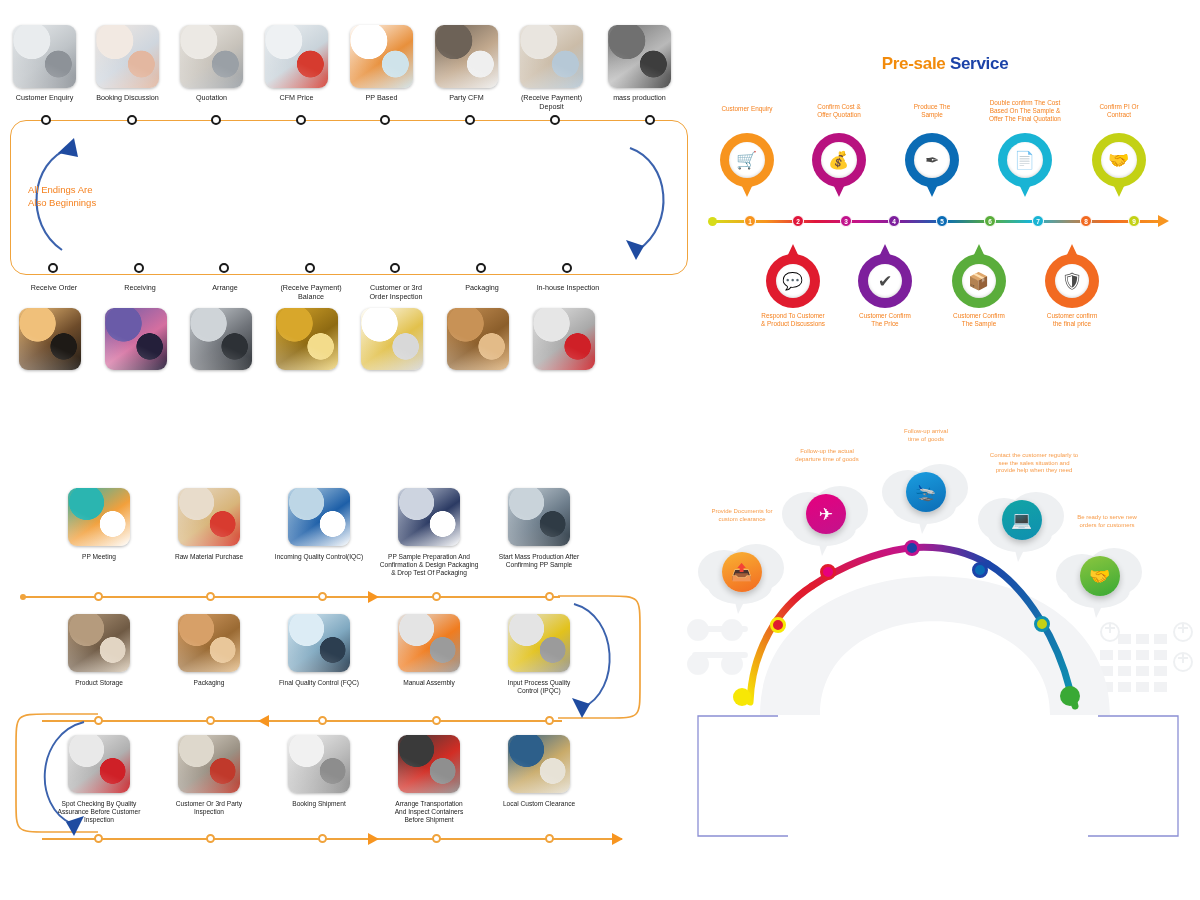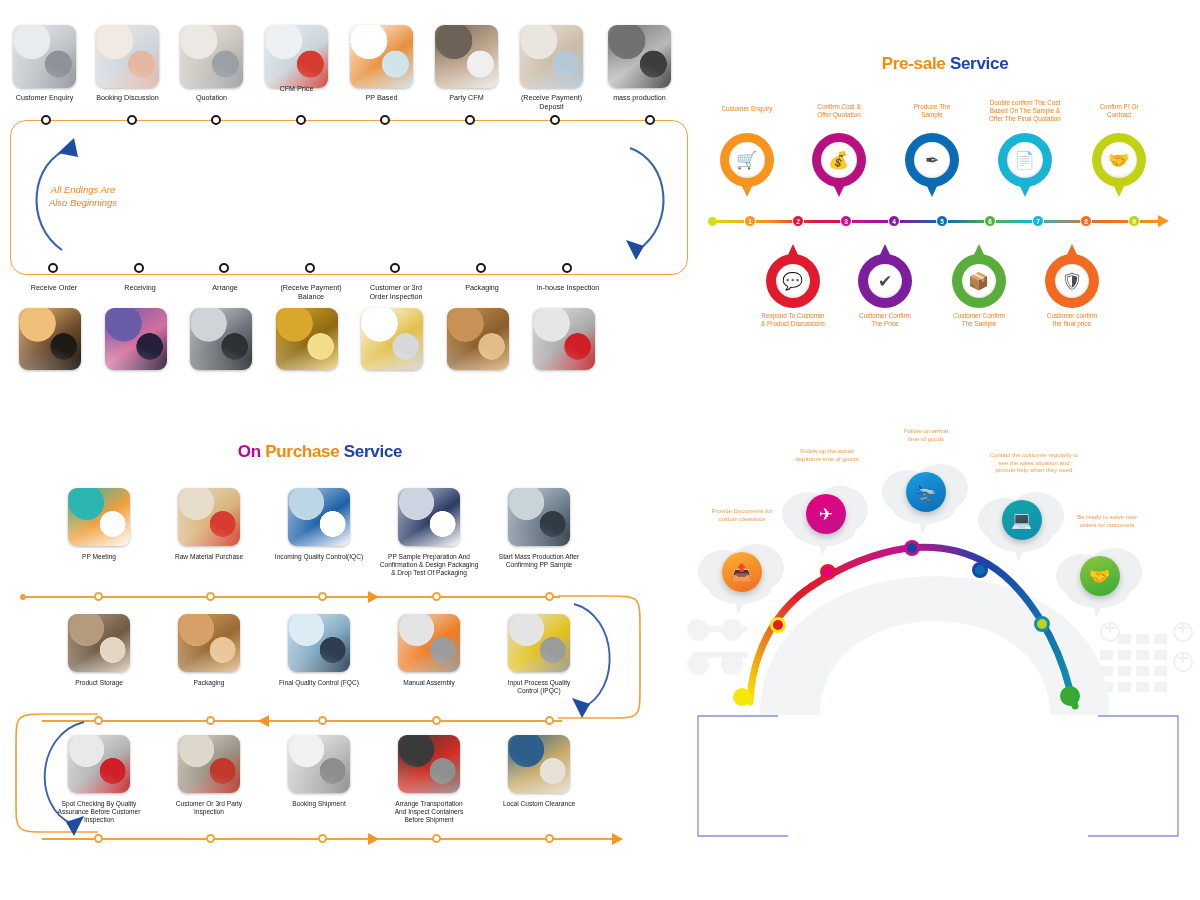--- a/index.html
+++ b/index.html
@@ -99,21 +99,21 @@
       <div class="thumb" style="width: 63px; height: 63px; position: absolute; left: 608px; top: 25px;">
         <div class="tg" style="background: radial-gradient(circle at 30% 25%, rgb(112, 112, 112) 0%, rgb(112, 112, 112) 28%, transparent 29%), radial-gradient(circle at 72% 62%, rgb(61, 61, 61) 0%, rgb(61, 61, 61) 22%, transparent 23%), linear-gradient(145deg, rgb(112, 112, 112) 0%, rgb(185, 185, 185) 55%, rgb(61, 61, 61) 100%);"></div>
         <div class="tg" style="background: linear-gradient(25deg, rgba(255, 255, 255, 0.35) 0%, rgba(255, 255, 255, 0) 45%);"></div>
       </div>
     </div>
 
   <div id="of-top-labels">
       <div class="cap" style="position: absolute; left: 1px; top: 93px; width: 87px; white-space: pre-line;">Customer Enquiry</div>
       <div class="cap" style="position: absolute; left: 84px; top: 93px; width: 87px; white-space: pre-line;">Booking Discussion</div>
       <div class="cap" style="position: absolute; left: 168px; top: 93px; width: 87px; white-space: pre-line;">Quotation</div>
-      <div class="cap" style="position: absolute; left: 253px; top: 84px; width: 87px; white-space: pre-line;">CFM Price</div>
+      <div class="cap" style="position: absolute; left: 253px; top: 93px; width: 87px; white-space: pre-line;">CFM Price</div>
       <div class="cap" style="position: absolute; left: 338px; top: 93px; width: 87px; white-space: pre-line;">PP Based</div>
       <div class="cap" style="position: absolute; left: 423px; top: 93px; width: 87px; white-space: pre-line;">Party CFM</div>
       <div class="cap" style="position: absolute; left: 508px; top: 93px; width: 87px; white-space: pre-line;">(Receive Payment)
 Deposit</div>
       <div class="cap" style="position: absolute; left: 596px; top: 93px; width: 87px; white-space: pre-line;">mass production</div>
     </div>
 
   <div class="track" style="left:10px;top:120px;width:676px;height:153px;"></div>
 
   <div id="of-top-nodes">
@@ -138,22 +138,22 @@
 
   <svg style="position:absolute;left:12px;top:128px;" width="80" height="140" viewBox="0 0 80 140">
     <path d="M58 20 C18 34 12 96 50 122" fill="none" stroke="#3b62ad" stroke-width="2.1"></path>
     <polygon points="62,10 46,25 66,29" fill="#1f4ba0"></polygon>
   </svg>
   <svg style="position:absolute;left:608px;top:128px;" width="80" height="140" viewBox="0 0 80 140">
     <path d="M22 20 C62 34 68 96 30 122" fill="none" stroke="#3b62ad" stroke-width="2.1"></path>
     <polygon points="18,112 36,118 28,132" fill="#1f4ba0"></polygon>
   </svg>
 
-  <div class="cap" style="position:absolute;left:28px;top:183px;width:110px;text-align:center;
-              font-size:9.5px;line-height:13px;color:#f58220;white-space:pre-line;font-style:italic;">All Endings Are
+  <div class="cap" style="position:absolute;left:28px;top:183px;width:110px;text-align:left;
+              font-size:9.5px;line-height:13px;color:#f58220;white-space:pre-line;">All Endings Are
 Also Beginnings</div>
 
   <div id="of-bot-labels">
       <div class="cap" style="position: absolute; left: 8px; top: 283px; width: 92px; white-space: pre-line;">Receive Order</div>
       <div class="cap" style="position: absolute; left: 94px; top: 283px; width: 92px; white-space: pre-line;">Receiving</div>
       <div class="cap" style="position: absolute; left: 179px; top: 283px; width: 92px; white-space: pre-line;">Arrange</div>
       <div class="cap" style="position: absolute; left: 265px; top: 283px; width: 92px; white-space: pre-line;">(Receive Payment)
 Balance</div>
       <div class="cap" style="position: absolute; left: 350px; top: 283px; width: 92px; white-space: pre-line;">Customer or 3rd
 Order Inspection</div>
@@ -294,23 +294,20 @@
           <span class="glyph">🛡</span>
         </div>
       </div>
       <div class="pslab" style="left: 327px; top: 312px; width: 110px; white-space: pre-line;">Customer confirm
 the final price</div>
     </div>
 </div>
 
 <div class="panel" style="left:0;top:430px;width:660px;height:470px;">
 
-  <div class="title" style="position:absolute;left:0;top:12px;width:640px;text-align:center;font-size:17px;">
-    <span class="t-c">On </span><span class="t-a">Purchase </span><span class="t-b">Service</span>
-  </div>
 
   <div id="op-r1">
       <div class="thumb" style="width: 62px; height: 58px; position: absolute; left: 68px; top: 58px;">
         <div class="tg" style="background: radial-gradient(circle at 30% 25%, rgb(43, 181, 176) 0%, rgb(43, 181, 176) 28%, transparent 29%), radial-gradient(circle at 72% 62%, rgb(255, 255, 255) 0%, rgb(255, 255, 255) 22%, transparent 23%), linear-gradient(145deg, rgb(43, 181, 176) 0%, rgb(242, 160, 60) 55%, rgb(255, 255, 255) 100%);"></div>
         <div class="tg" style="background: linear-gradient(25deg, rgba(255, 255, 255, 0.35) 0%, rgba(255, 255, 255, 0) 45%);"></div>
       </div>
       <div class="cap sm" style="position: absolute; left: 43px; top: 123px; width: 112px; white-space: pre-line;">PP Meeting</div>
       <div class="thumb" style="width: 62px; height: 58px; position: absolute; left: 178px; top: 58px;">
         <div class="tg" style="background: radial-gradient(circle at 30% 25%, rgb(232, 220, 203) 0%, rgb(232, 220, 203) 28%, transparent 29%), radial-gradient(circle at 72% 62%, rgb(216, 59, 47) 0%, rgb(216, 59, 47) 22%, transparent 23%), linear-gradient(145deg, rgb(232, 220, 203) 0%, rgb(216, 181, 122) 55%, rgb(216, 59, 47) 100%);"></div>
         <div class="tg" style="background: linear-gradient(25deg, rgba(255, 255, 255, 0.35) 0%, rgba(255, 255, 255, 0) 45%);"></div>

